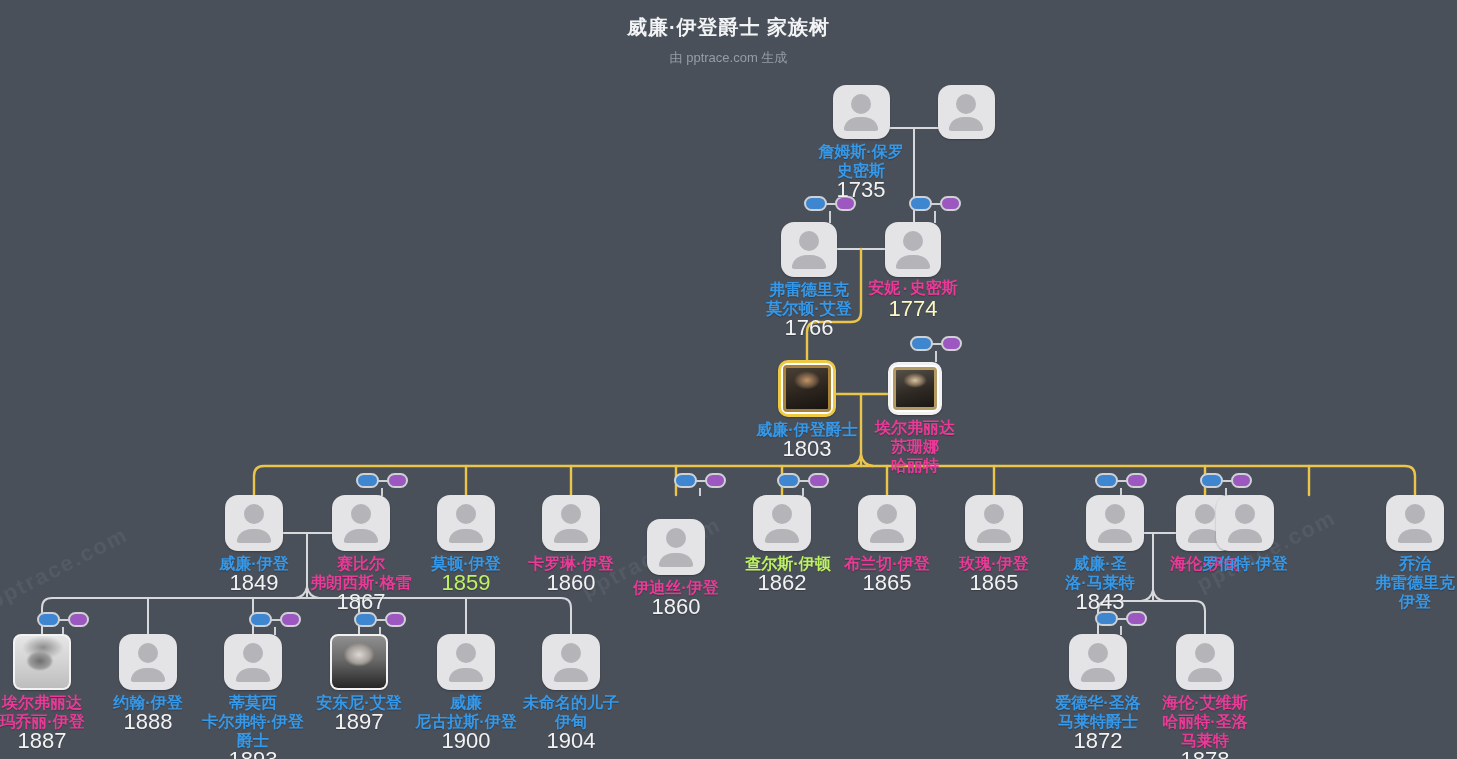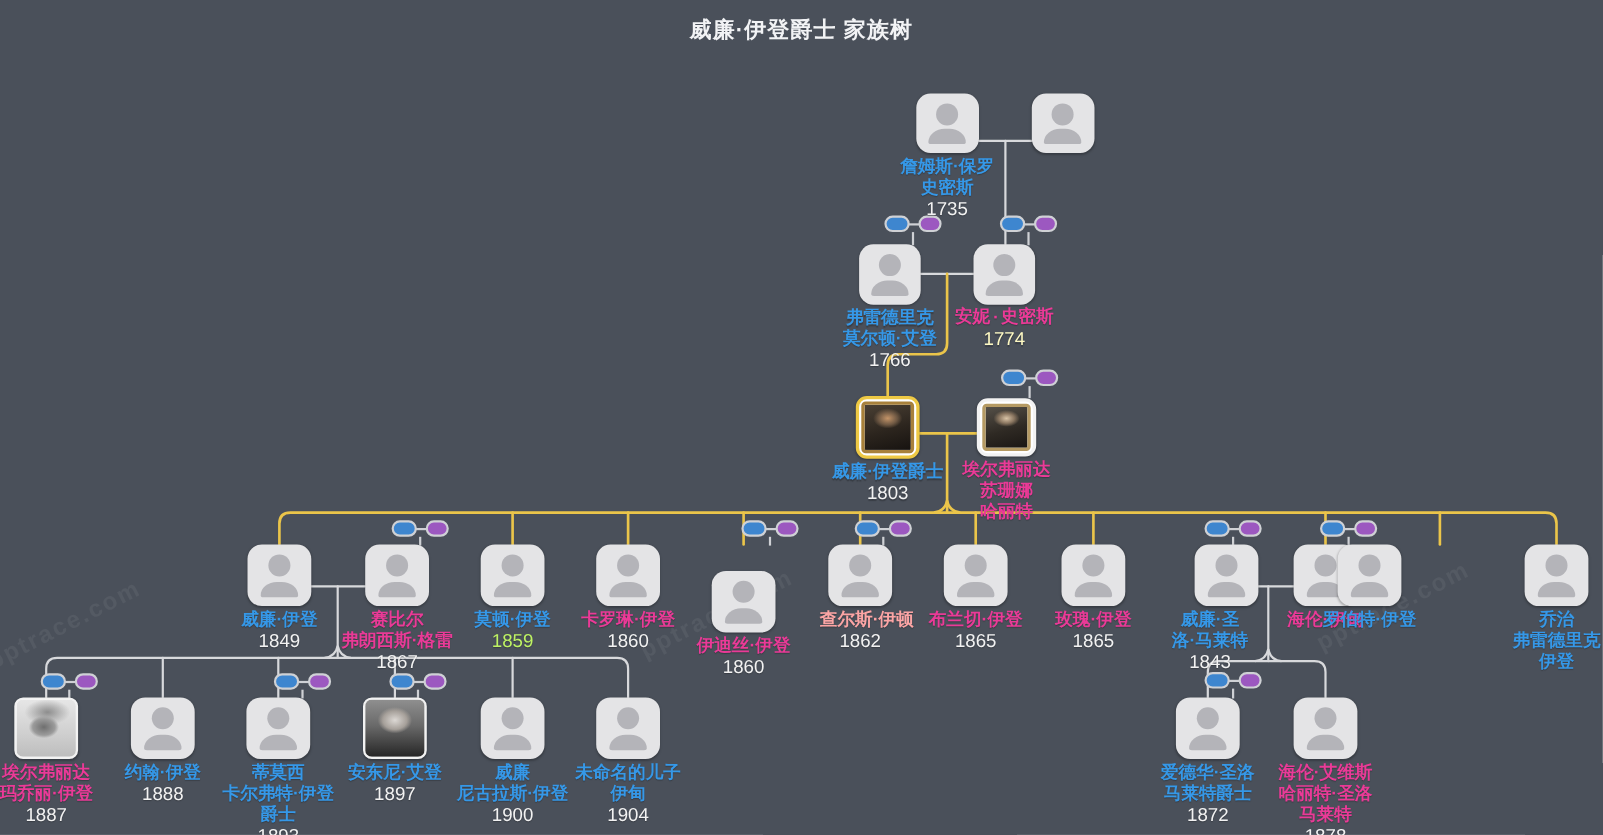--- a/index.html
+++ b/index.html
@@ -53,21 +53,21 @@
       background:radial-gradient(ellipse 34% 26% at 46% 48%,#6f6f6f 0%,#9b9b9b 55%,rgba(0,0,0,0) 75%),
                  radial-gradient(ellipse 55% 32% at 52% 22%,#8d8d8d 0%,rgba(0,0,0,0) 70%),
                  linear-gradient(#e6e6e6 0%,#cfcfcf 60%,#bdbdbd 100%);}
   .photo .paint{border:none;border-radius:6px;
       background:radial-gradient(ellipse 40% 32% at 50% 36%,#dcd8d4 0%,#a6a09a 50%,rgba(0,0,0,0) 72%),
                  linear-gradient(#8f8f8f 0%,#6a6a6a 45%,#262626 100%);}
 
   
   .label{position:absolute;z-index:5;width:170px;text-align:center;font-weight:bold;
          font-size:16px;line-height:19px;text-shadow:0 1px 1px rgba(0,0,0,0.25);}
-  .label .year{color:#f2f2f2;font-weight:normal;font-size:17px;}
+  .label .year{color:#f2f2f2;font-weight:normal;font-size:22px;}
 </style>
 </head>
 <body>
 
 <div class="stage" style="background: rgb(74, 80, 90);">
   <div class="wm wm-a">pptrace.com</div>
   <div class="wm wm-b">pptrace.com</div>
   <div class="wm wm-c">pptrace.com</div>
 
   <svg class="lines" id="linesvg" width="1457" height="759" viewBox="0 0 1457 759">
@@ -286,21 +286,21 @@
           <div class="nm" style="color: rgb(234, 58, 151);">伊迪丝·伊登</div>
           <div class="year" style="color: rgb(242, 242, 242);">1860</div>
         </div>
       </div>
       <div class="person" style="left: 753px; top: 495px;">
         <div class="card avatar" style="width: 58px; height: 56px;">
           <div class="head"></div>
           <div class="torso"></div>
         </div>
         <div class="label" style="left: -56px; top: 59px;">
-          <div class="nm" style="color: #fca5a5; padding-left: 12px;">查尔斯·伊顿</div>
+          <div class="nm" style="color: #bef264; padding-left: 12px;">查尔斯·伊顿</div>
           <div class="year" style="color: rgb(242, 242, 242);">1862</div>
         </div>
       </div>
       <div class="person" style="left: 858px; top: 495px;">
         <div class="card avatar" style="width: 58px; height: 56px;">
           <div class="head"></div>
           <div class="torso"></div>
         </div>
         <div class="label" style="left: -56px; top: 59px;">
           <div class="nm" style="color: rgb(234, 58, 151);">布兰切·伊登</div>
@@ -440,14 +440,15 @@
           <div class="nm" style="color: rgb(234, 58, 151);">海伦·艾维斯</div>
           <div class="nm" style="color: rgb(234, 58, 151);">哈丽特·圣洛</div>
           <div class="nm" style="color: rgb(234, 58, 151);">马莱特</div>
           <div class="year" style="color: rgb(242, 242, 242);">1878</div>
         </div>
       </div>
     </div>
 
   <div class="hdr">
     <div class="title">威廉·伊登爵士 家族树</div>
+    <div class="subtitle">由 pptrace.com 生成</div>
   </div>
 </div>
 
 </body></html>

